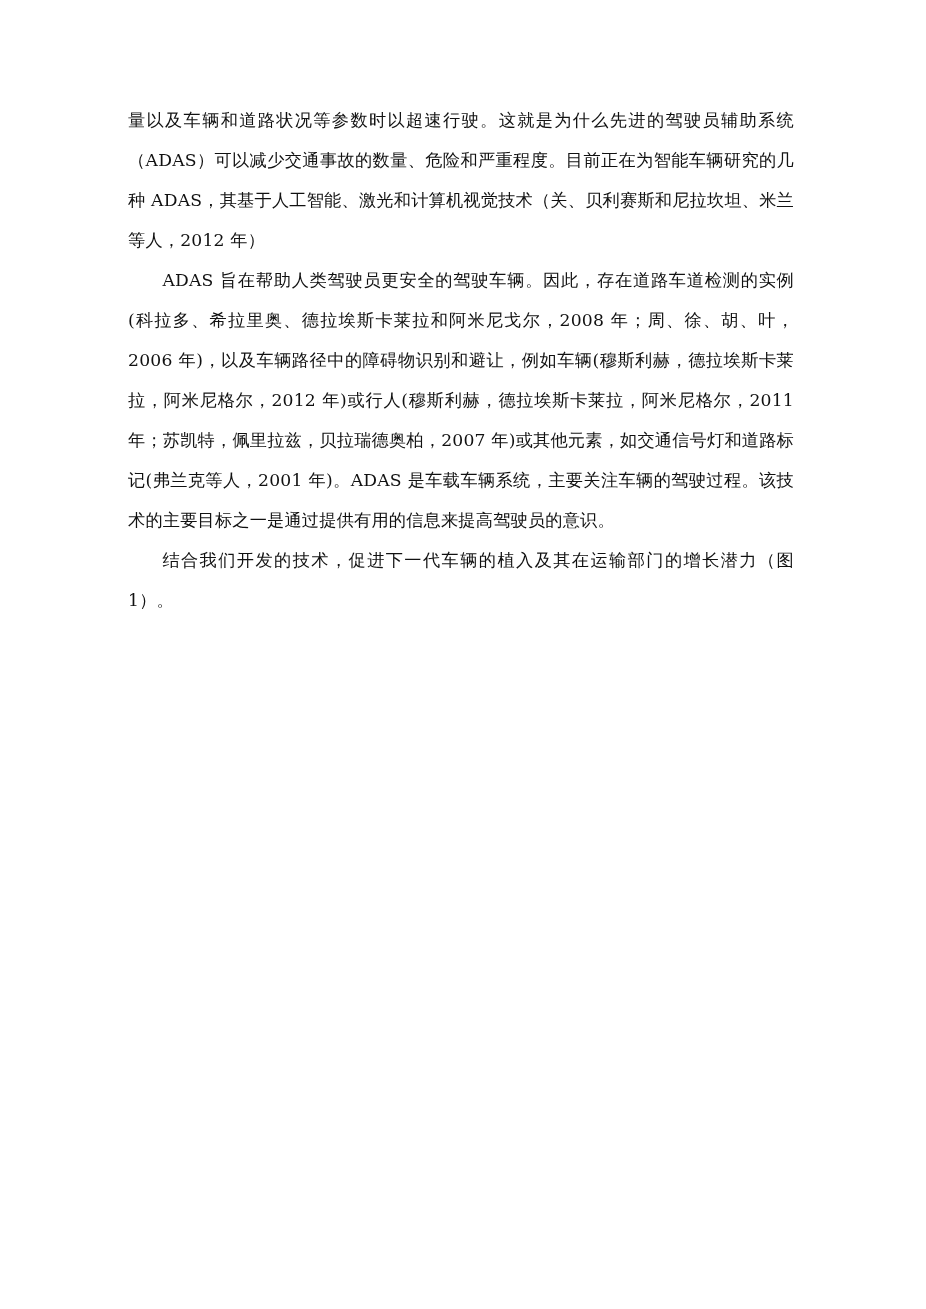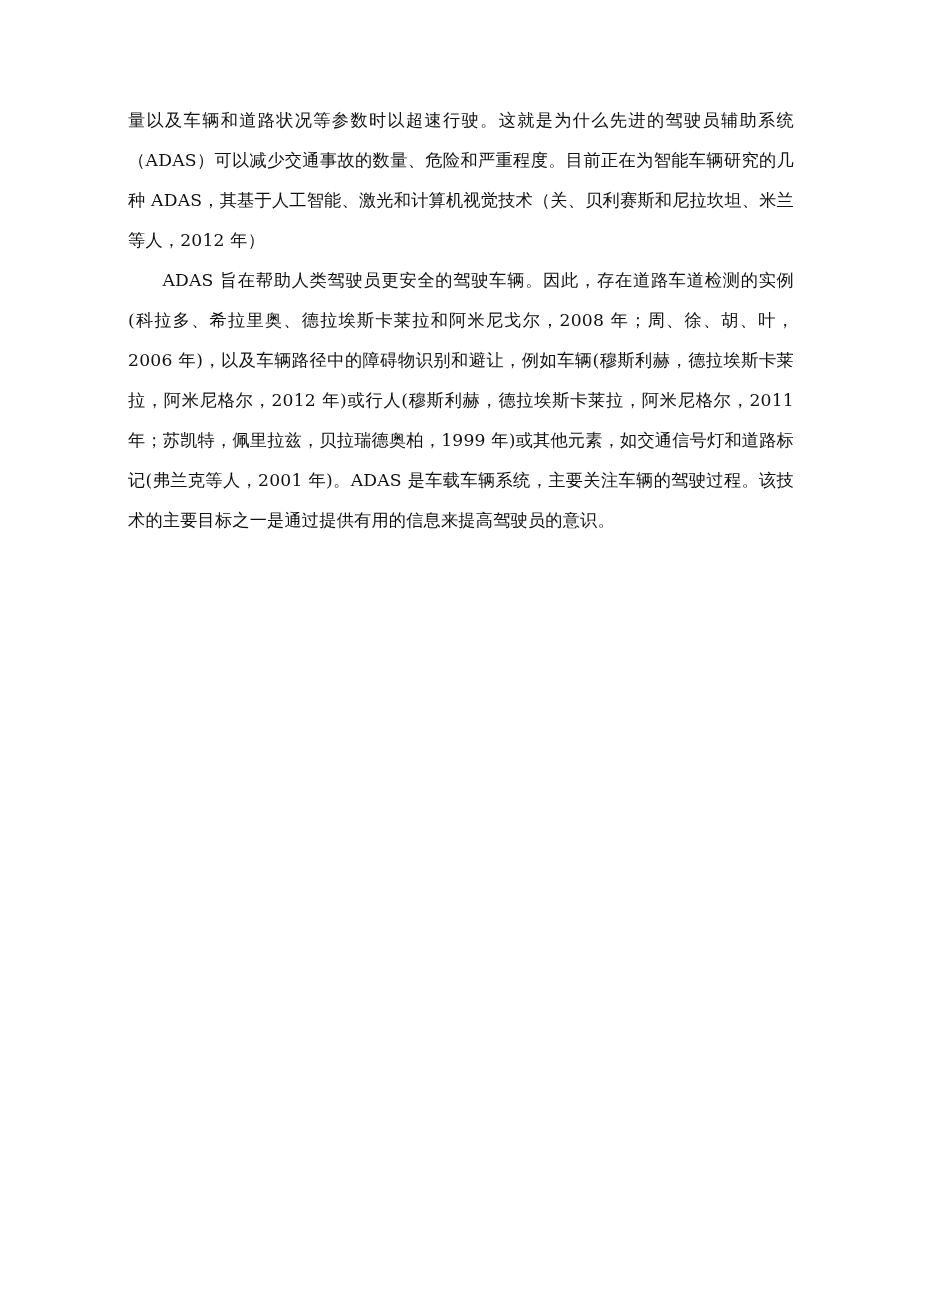--- a/index.html
+++ b/index.html
@@ -37,15 +37,16 @@
   .para.indent {
     text-indent: 2em;
   }
 </style>
 </head>
 <body>
 
 <div class="page">
   <div class="doc-body">
     <p class="para">量以及车辆和道路状况等参数时以超速行驶。这就是为什么先进的驾驶员辅助系统（ADAS）可以减少交通事故的数量、危险和严重程度。目前正在为智能车辆研究的几种 ADAS，其基于人工智能、激光和计算机视觉技术（关、贝利赛斯和尼拉坎坦、米兰等人，2012 年）</p>
-    <p class="para indent">ADAS 旨在帮助人类驾驶员更安全的驾驶车辆。因此，存在道路车道检测的实例(科拉多、希拉里奥、德拉埃斯卡莱拉和阿米尼戈尔，2008 年；周、徐、胡、叶，2006 年)，以及车辆路径中的障碍物识别和避让，例如车辆(穆斯利赫，德拉埃斯卡莱拉，阿米尼格尔，2012 年)或行人(穆斯利赫，德拉埃斯卡莱拉，阿米尼格尔，2011 年；苏凯特，佩里拉兹，贝拉瑞德奥柏，1999 年)或其他元素，如交通信号灯和道路标记(弗兰克等人，2001 年)。ADAS 是车载车辆系统，主要关注车辆的驾驶过程。该技术的主要目标之一是通过提供有用的信息来提高驾驶员的意识。</p>
+    <p class="para indent">ADAS 旨在帮助人类驾驶员更安全的驾驶车辆。因此，存在道路车道检测的实例(科拉多、希拉里奥、德拉埃斯卡莱拉和阿米尼戈尔，2008 年；周、徐、胡、叶，2006 年)，以及车辆路径中的障碍物识别和避让，例如车辆(穆斯利赫，德拉埃斯卡莱拉，阿米尼格尔，2012 年)或行人(穆斯利赫，德拉埃斯卡莱拉，阿米尼格尔，2011 年；苏凯特，佩里拉兹，贝拉瑞德奥柏，2007 年)或其他元素，如交通信号灯和道路标记(弗兰克等人，2001 年)。ADAS 是车载车辆系统，主要关注车辆的驾驶过程。该技术的主要目标之一是通过提供有用的信息来提高驾驶员的意识。</p>
+    <p class="para indent">结合我们开发的技术，促进下一代车辆的植入及其在运输部门的增长潜力（图 1）。</p>
   </div>
 </div>
 
 </body></html>

